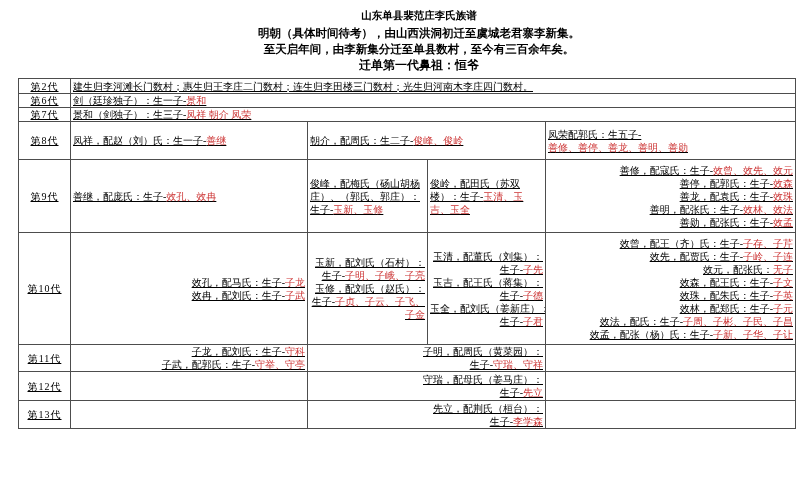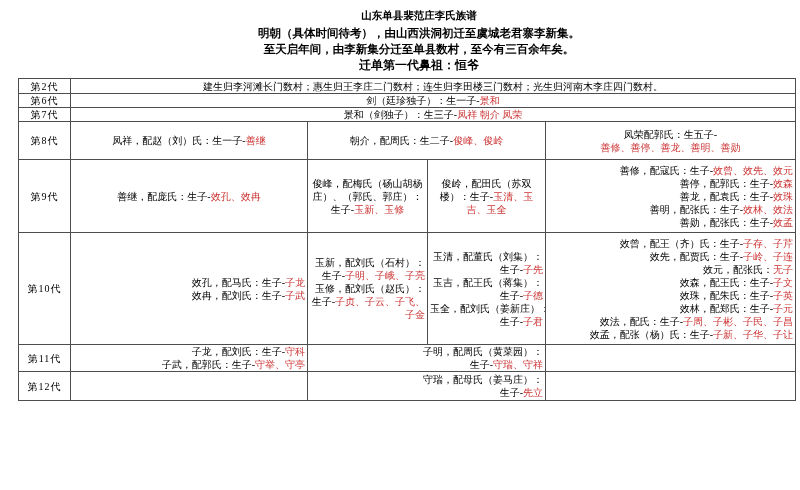--- a/index.html
+++ b/index.html
@@ -8,28 +8,28 @@
     font-family:"Liberation Serif","DejaVu Serif",serif;
     overflow:hidden;
   }
   .header { text-align:center; padding-top:9px; font-weight:bold;margin-left:38px; }
   .title { font-size:10.5px; line-height:14px; margin-bottom:2px; }
   .hline { font-size:11.5px; line-height:16px; }
   .hline.small { font-size:12px; }
 
   table.gen-table {
     border-collapse:collapse; table-layout:fixed;
-    margin:5px 0 0 18px; width:777px;
+    margin:5px 0 0 18px; width:777px;text-decoration:underline;
   }
   table.gen-table td {
     border:1px solid #4d4d4d; font-size:10px; line-height:13px;
     padding:0 2px; vertical-align:middle; overflow:hidden;
   }
   td.label-cell { text-align:center; letter-spacing:1px; }
-  td.cell.center { text-align:center; }
+  td.cell.center { }
   td.cell.left  { text-align:right; }
   .line { white-space:nowrap; }
   .line.wrap { white-space:normal; }
   .red { color:var(--red,#cc3333); }
 </style>
 </head>
 <body>
 
 <div class="page">
   <div class="header">
@@ -144,15 +144,24 @@
         </tr>
         <tr style="height: 29px;">
           <td class="label-cell">第12代</td>
           <td colspan="1" class="cell left"></td>
           <td colspan="2" class="cell left">
             <div class="line"><span>守瑞，配母氏（姜马庄）：</span></div>
             <div class="line"><span>生子-</span><span class="red">先立</span></div>
           </td>
           <td colspan="1" class="cell left"></td>
         </tr>
+        <tr style="height: 28px;">
+          <td class="label-cell">第13代</td>
+          <td colspan="1" class="cell left"></td>
+          <td colspan="2" class="cell left">
+            <div class="line"><span>先立，配荆氏（桓台）：</span></div>
+            <div class="line"><span>生子-</span><span class="red">李学森</span></div>
+          </td>
+          <td colspan="1" class="cell left"></td>
+        </tr>
       </tbody>
   </table>
 </div>
 
 </body></html>

